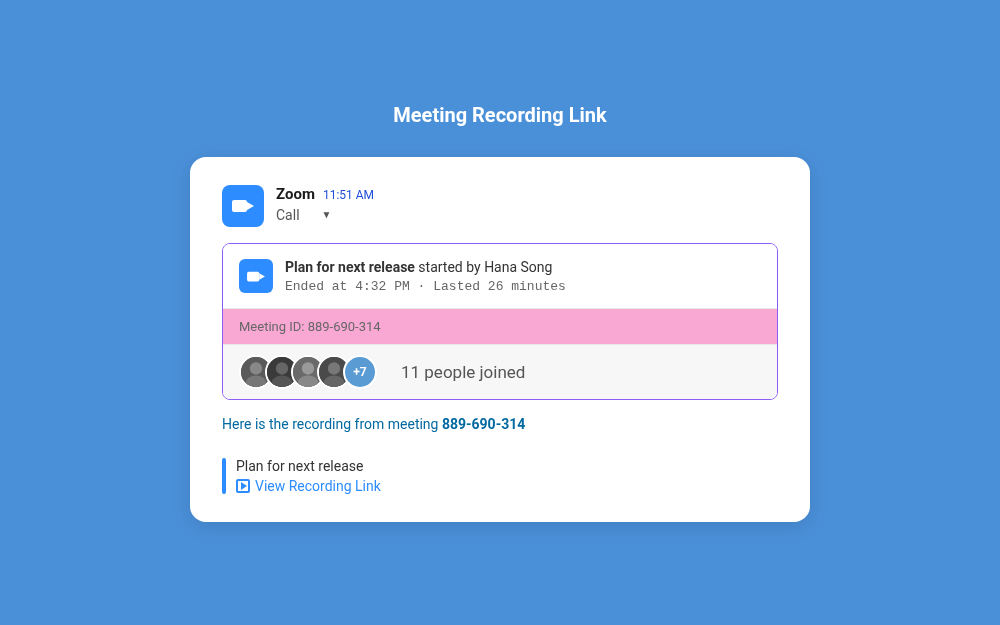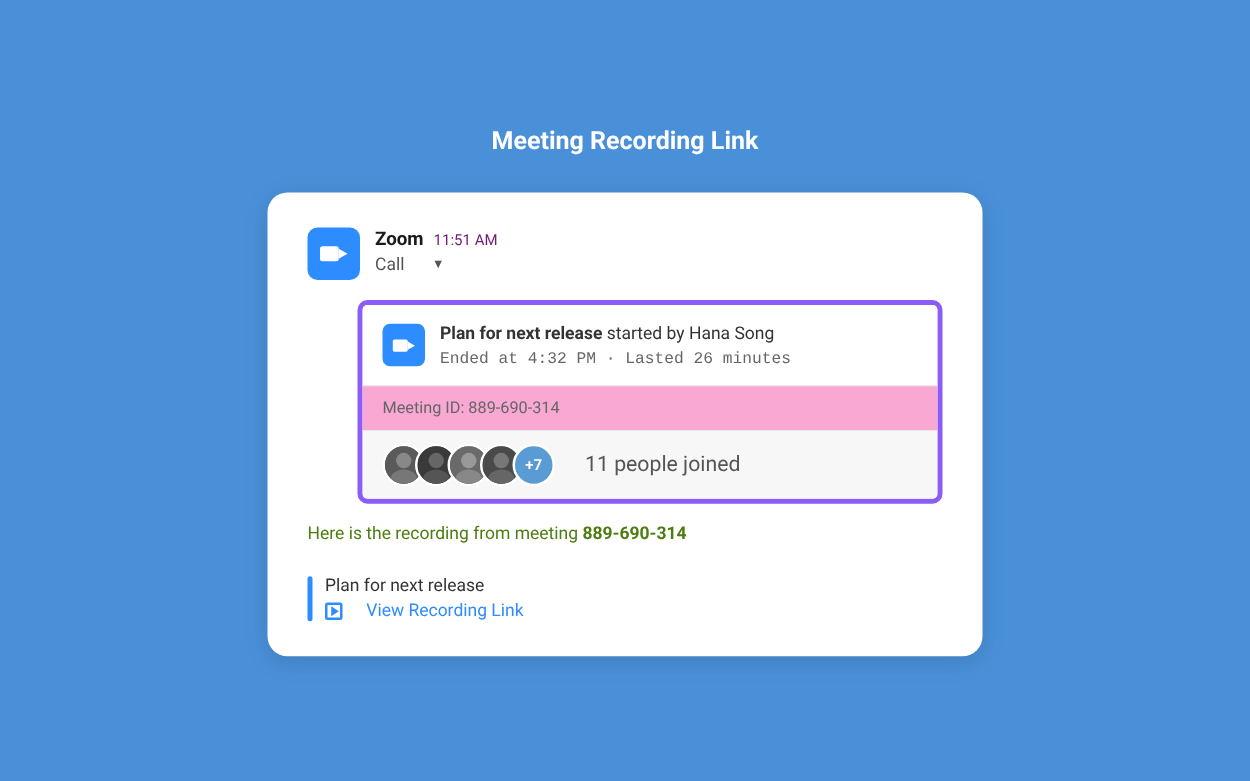--- a/index.html
+++ b/index.html
@@ -20,21 +20,21 @@
       color: #ffffff;
       font-size: 20px;
       font-weight: 700;
       margin-bottom: 30px;
       text-align: center;
     }
 
     .card {
       background: #ffffff;
       border-radius: 16px;
-      width: 572px;
+      width: 620px;
       padding: 28px 32px;
       box-shadow: 0 4px 20px rgba(0,0,0,0.12);
     }
 
     .message-header {
       display: flex;
       align-items: flex-start;
       margin-bottom: 16px;
     }
 
@@ -62,21 +62,21 @@
     }
 
     .sender-name {
       font-weight: 700;
       font-size: 15px;
       color: #1a1a1a;
     }
 
     .timestamp {
       font-size: 12px;
-      color: #701a75;
+      color: #1d4ed8;
     }
 
     .call-row {
       display: flex;
       align-items: center;
       gap: 22px;
       font-size: 14px;
       color: #555;
     }
 
@@ -84,25 +84,24 @@
       font-size: 14px;
       color: #555;
     }
 
     .dropdown-arrow {
       font-size: 10px;
       color: #555;
     }
 
     .meeting-card {
-      border: 4px solid #8b5cf6;
+      border: 1px solid #8b5cf6;
       border-radius: 8px;
       overflow: hidden;
       margin-bottom: 16px;
-      margin-left: 40px;
     }
 
     .meeting-info-row {
       display: flex;
       align-items: center;
       padding: 14px 16px;
       background: #fff;
       border-bottom: 1px solid #e8e8e8;
     }
 
@@ -197,21 +196,21 @@
     }
 
     .participants-count {
       font-size: 17px;
       color: #555;
       margin-left: 14px;
     }
 
     .recording-message {
       font-size: 14px;
-      color: #4d7c0f;
+      color: #0369a1;
       margin-bottom: 26px;
     }
 
     .recording-link-block {
       display: flex;
       align-items: stretch;
       gap: 0;
     }
 
     .blue-bar {
@@ -229,21 +228,21 @@
     }
 
     .recording-meeting-title {
       font-size: 14px;
       color: #333;
     }
 
     .view-recording-link {
       display: flex;
       align-items: center;
-      gap: 19px;
+      gap: 5px;
       font-size: 14px;
       color: #2D8CFF;
       cursor: pointer;
       text-decoration: none;
     }
 
     .play-icon {
       width: 14px;
       height: 14px;
       border: 2px solid #2D8CFF;

